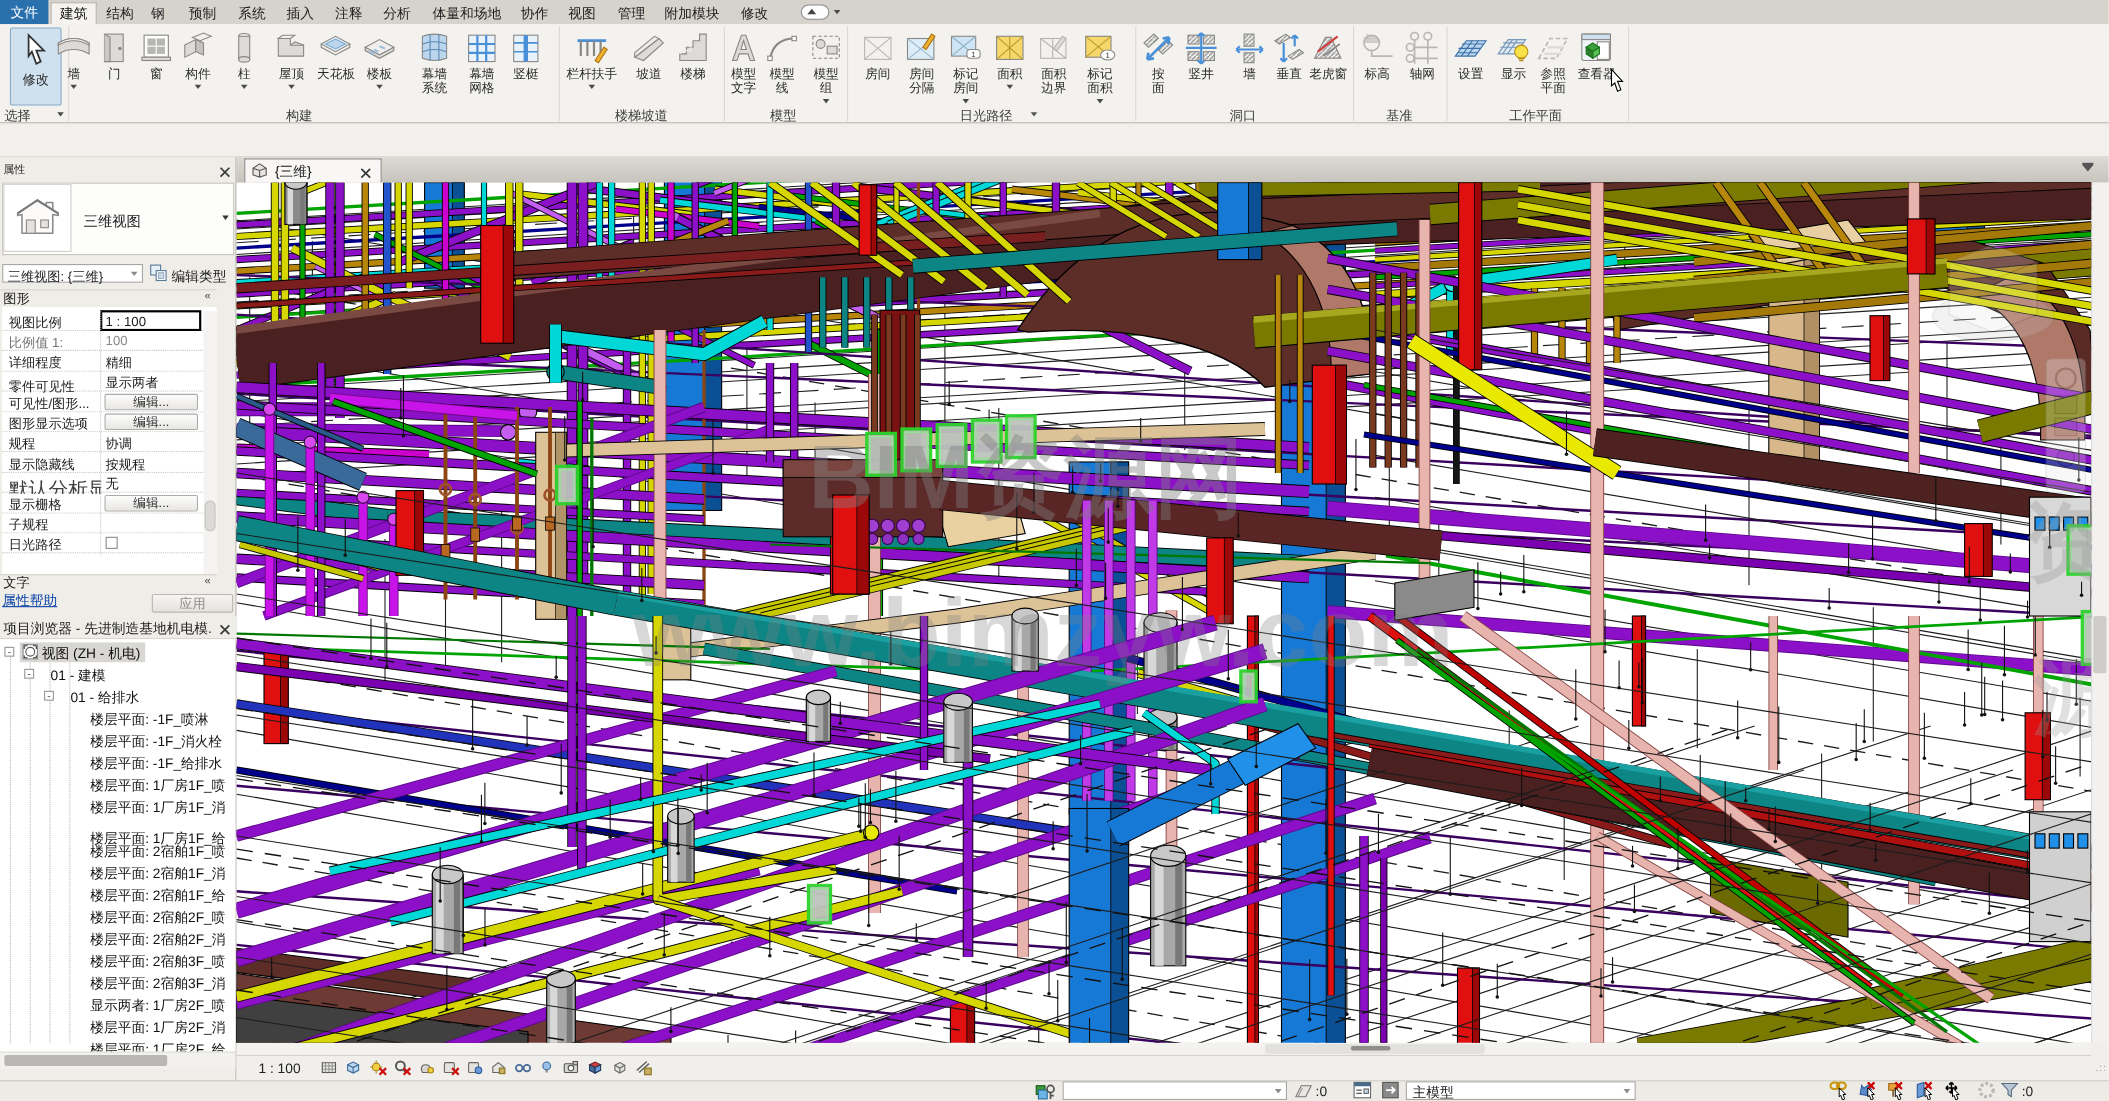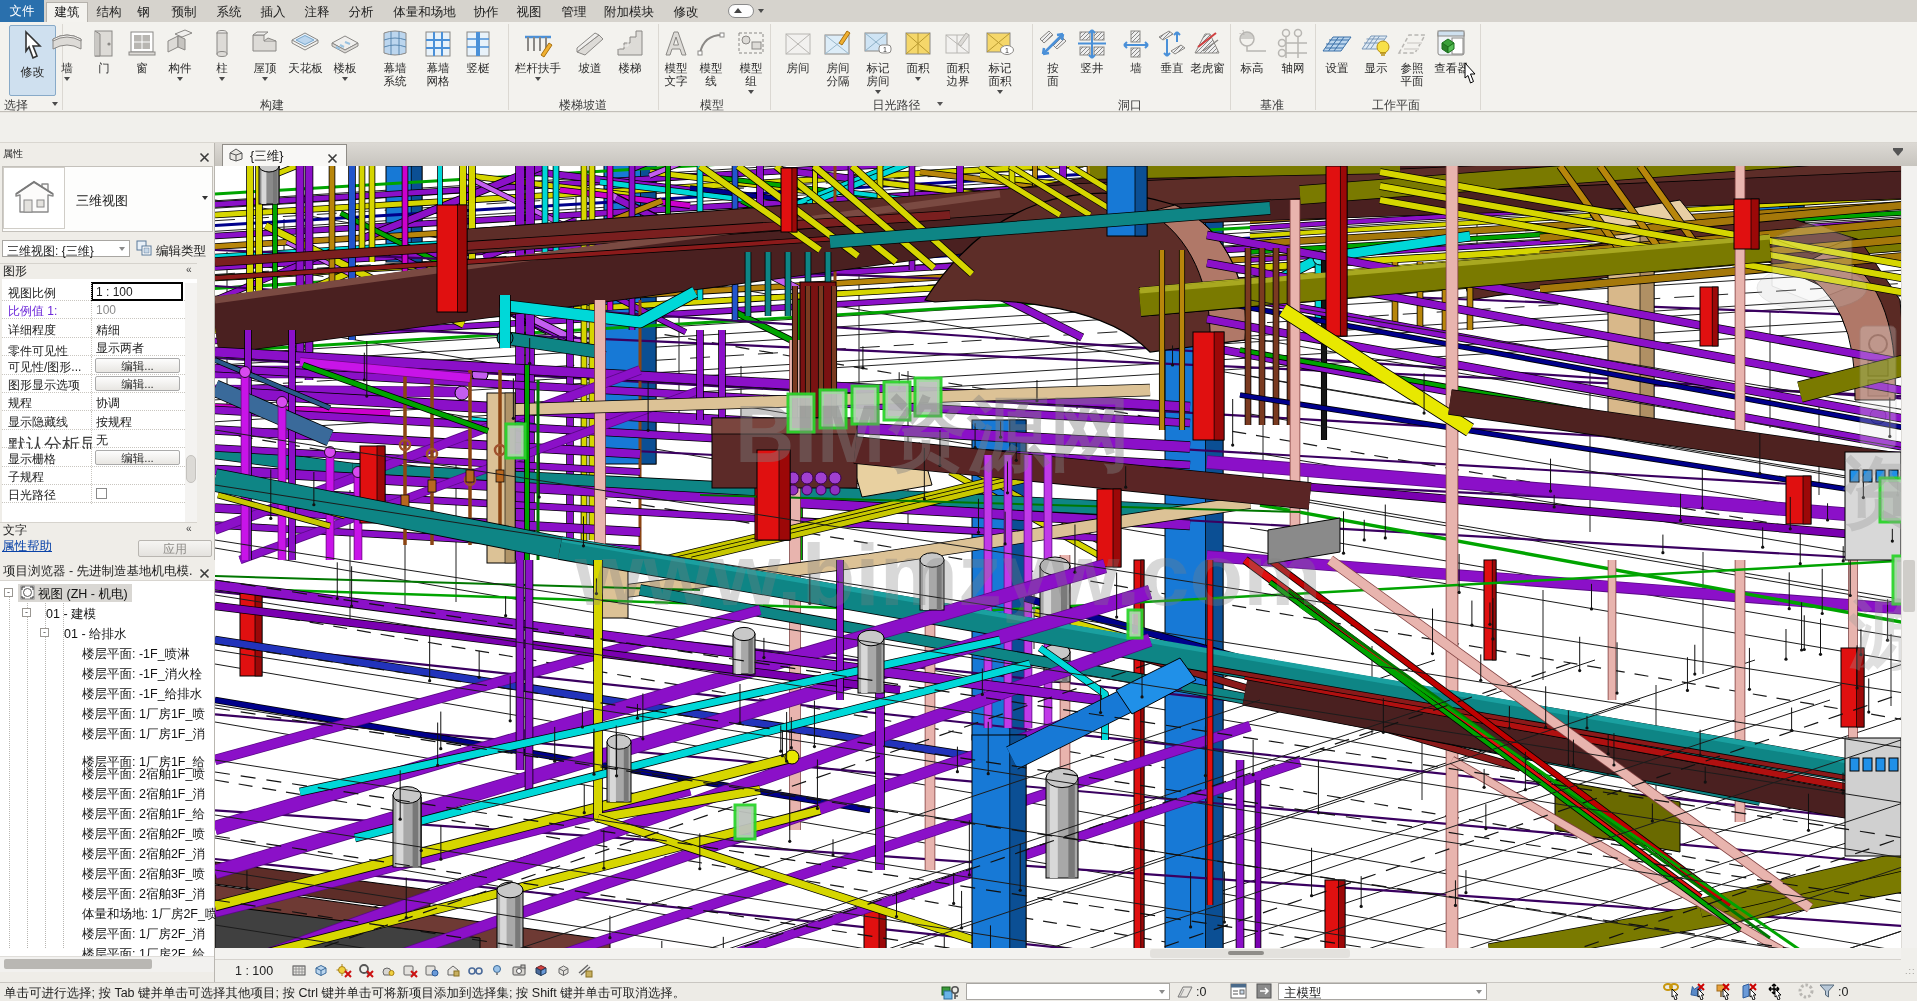--- a/index.html
+++ b/index.html
@@ -413,21 +413,21 @@
     <div class="abs" style="left:156px;top:243px;font-size:12.5px;color:#1b1b1b">编辑类型</div>
     <div class="shead" style="top:263px;line-height:15px;padding-left:3px">图形</div>
     <div class="abs" style="left:186px;top:264px;font-size:10px;color:#444">«</div>
     <div class="abs" style="left:2px;top:279px;width:195px;height:243px;background:#fff"></div>
     <div class="prow" style="top:283.0px"></div>
     <div class="abs" style="left:8px;top:285.0px;font-size:12px;color:#1c1c1c;white-space:nowrap;max-width:84px;overflow:hidden">视图比例</div>
     <div class="abs" style="left:96px;top:285.0px;font-size:12px;color:#1c1c1c">1 : 100</div>
     <div class="abs" style="left:91px;top:282.0px;width:92px;height:19px;border:2px solid #000;background:transparent"></div>
     <div class="abs" style="left:91px;top:283.0px;width:1px;height:19px;border-left:1px dotted #c9c6c0"></div>
     <div class="prow" style="top:301.4px"></div>
-    <div class="abs" style="left:8px;top:303.4px;font-size:12px;color:#6d28d9;white-space:nowrap;max-width:84px;overflow:hidden">比例值 1:</div>
+    <div class="abs" style="left:8px;top:303.4px;font-size:12px;color:#737373;white-space:nowrap;max-width:84px;overflow:hidden">比例值 1:</div>
     <div class="abs" style="left:96px;top:303.4px;font-size:12px;color:#8a8a8a">100</div>
     <div class="abs" style="left:91px;top:301.4px;width:1px;height:19px;border-left:1px dotted #c9c6c0"></div>
     <div class="prow" style="top:319.8px"></div>
     <div class="abs" style="left:8px;top:321.8px;font-size:12px;color:#1c1c1c;white-space:nowrap;max-width:84px;overflow:hidden">详细程度</div>
     <div class="abs" style="left:96px;top:321.8px;font-size:12px;color:#1c1c1c">精细</div>
     <div class="abs" style="left:91px;top:319.8px;width:1px;height:19px;border-left:1px dotted #c9c6c0"></div>
     <div class="prow" style="top:338.2px"></div>
     <div class="abs" style="left:8px;top:343px;font-size:12px;color:#1c1c1c;white-space:nowrap;max-width:84px;overflow:hidden">零件可见性</div>
     <div class="abs" style="left:96px;top:340.2px;font-size:12px;color:#1c1c1c">显示两者</div>
     <div class="abs" style="left:91px;top:338.2px;width:1px;height:19px;border-left:1px dotted #c9c6c0"></div>
@@ -497,27 +497,26 @@
     <div class="tree" style="left:82px;top:706px">楼层平面: 1厂房1F_喷</div>
     <div class="tree" style="left:82px;top:726px">楼层平面: 1厂房1F_消</div>
     <div class="tree" style="left:82px;top:754px">楼层平面: 1厂房1F_给</div>
     <div class="tree" style="left:82px;top:766px">楼层平面: 2宿舶1F_喷</div>
     <div class="tree" style="left:82px;top:786px">楼层平面: 2宿舶1F_消</div>
     <div class="tree" style="left:82px;top:806px">楼层平面: 2宿舶1F_给</div>
     <div class="tree" style="left:82px;top:826px">楼层平面: 2宿舶2F_喷</div>
     <div class="tree" style="left:82px;top:846px">楼层平面: 2宿舶2F_消</div>
     <div class="tree" style="left:82px;top:866px">楼层平面: 2宿舶3F_喷</div>
     <div class="tree" style="left:82px;top:886px">楼层平面: 2宿舶3F_消</div>
-    <div class="tree" style="left:82px;top:906px">体量和场地: 1厂房2F_喷</div>
+    <div class="tree" style="left:82px;top:906px">显示两者: 1厂房2F_喷</div>
     <div class="tree" style="left:82px;top:926px">楼层平面: 1厂房2F_消</div>
     <div class="tree" style="left:82px;top:946px">楼层平面: 1厂房2F_给</div>
     <div class="abs" style="left:0;top:956px;width:214px;height:16px;background:#f2f1ef;border-top:1px solid #e0deda"></div>
     <div class="abs" style="left:4px;top:959px;width:148px;height:10px;background:#b9b7b3;border-radius:2px"></div>
     <div id="statusbar" class="abs"></div>
-    <div class="abs" style="left:4px;top:985px;font-size:12.5px;color:#1c1c1c;white-space:nowrap">单击可进行选择; 按 Tab 键并单击可选择其他项目; 按 Ctrl 键并单击可将新项目添加到选择集; 按 Shift 键并单击可取消选择。</div>
     <svg class="abs" style="left:941px;top:984px" width="20" height="16" viewBox="0 0 20 16">
       <rect x="1" y="3" width="8" height="8" fill="#3a9a3a" stroke="#1a5a1a"></rect>
       <rect x="3" y="7" width="8" height="8" fill="#6ab4e8" stroke="#2a6a9a"></rect>
       <circle cx="14" cy="6" r="3.2" fill="none" stroke="#555" stroke-width="1.6"></circle>
       <path d="M14 9 L14 15 M14 12 L17 12" stroke="#555" stroke-width="1.6"></path>
     </svg>
     <div class="combo" style="left:966px;top:983px;width:204px">
       <div class="ar"></div>
     </div>
     <svg class="abs" style="left:1176px;top:984px" width="18" height="15" viewBox="0 0 18 15">

